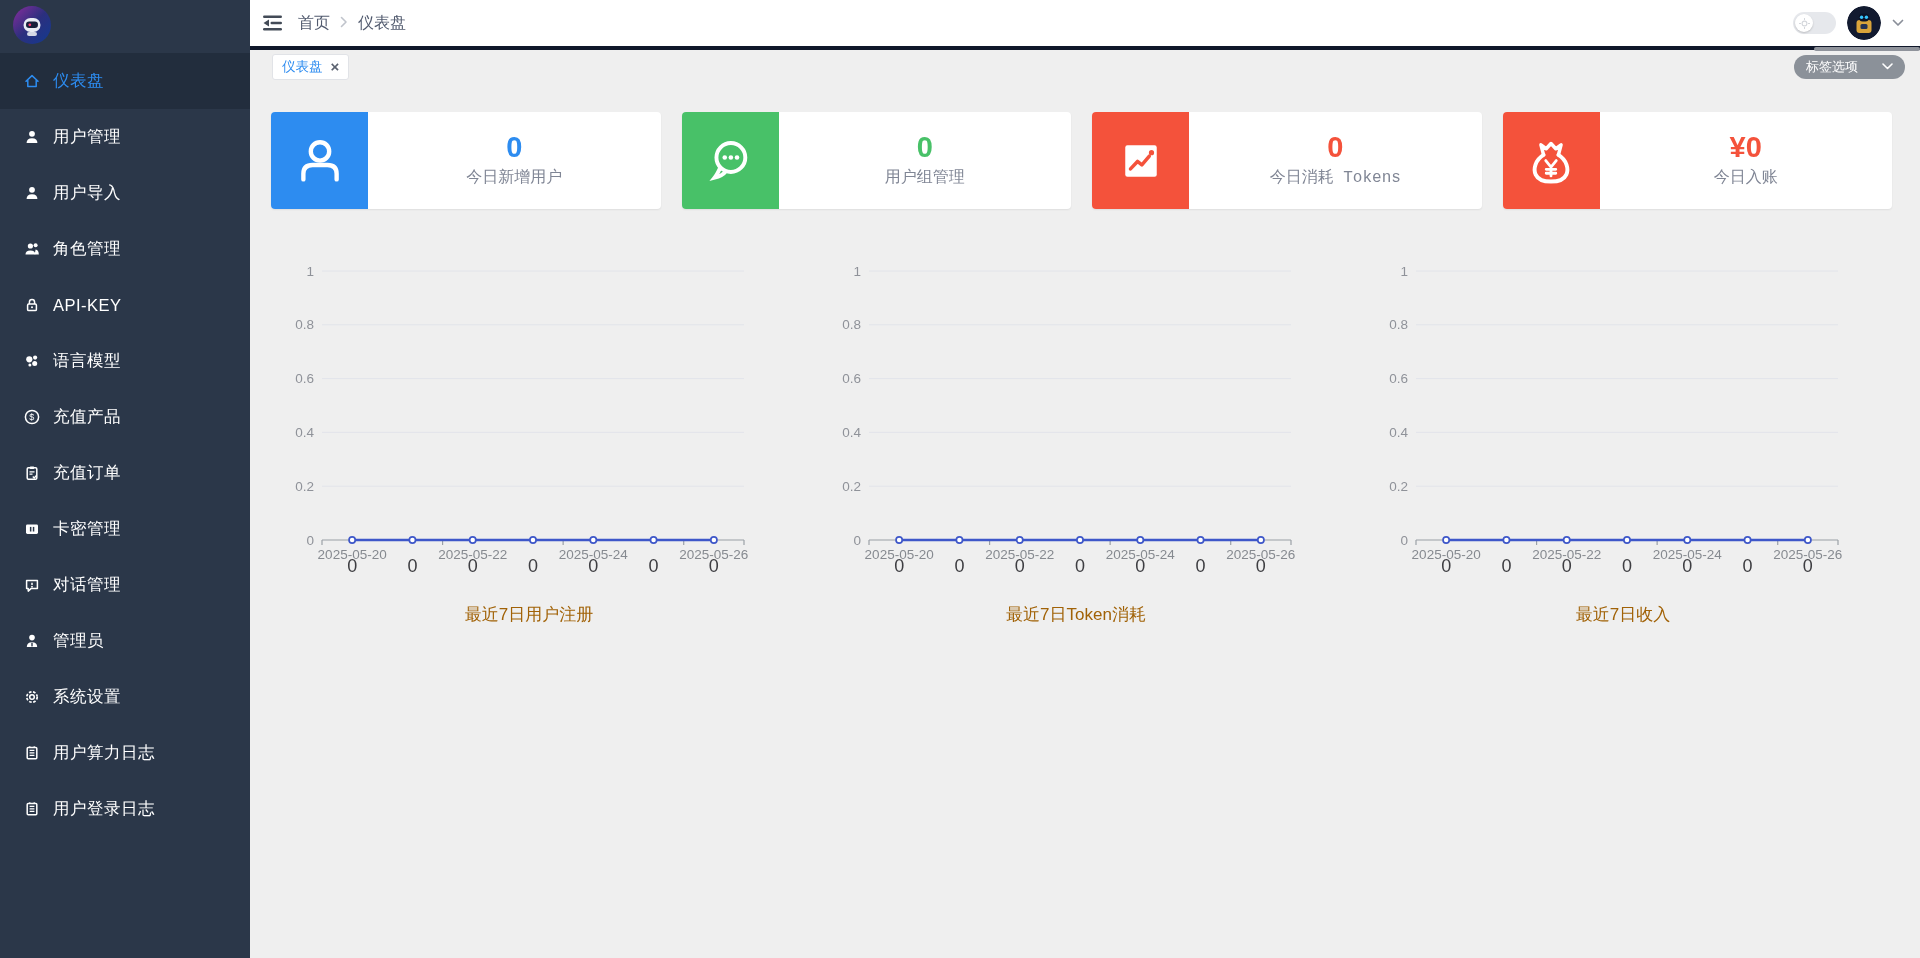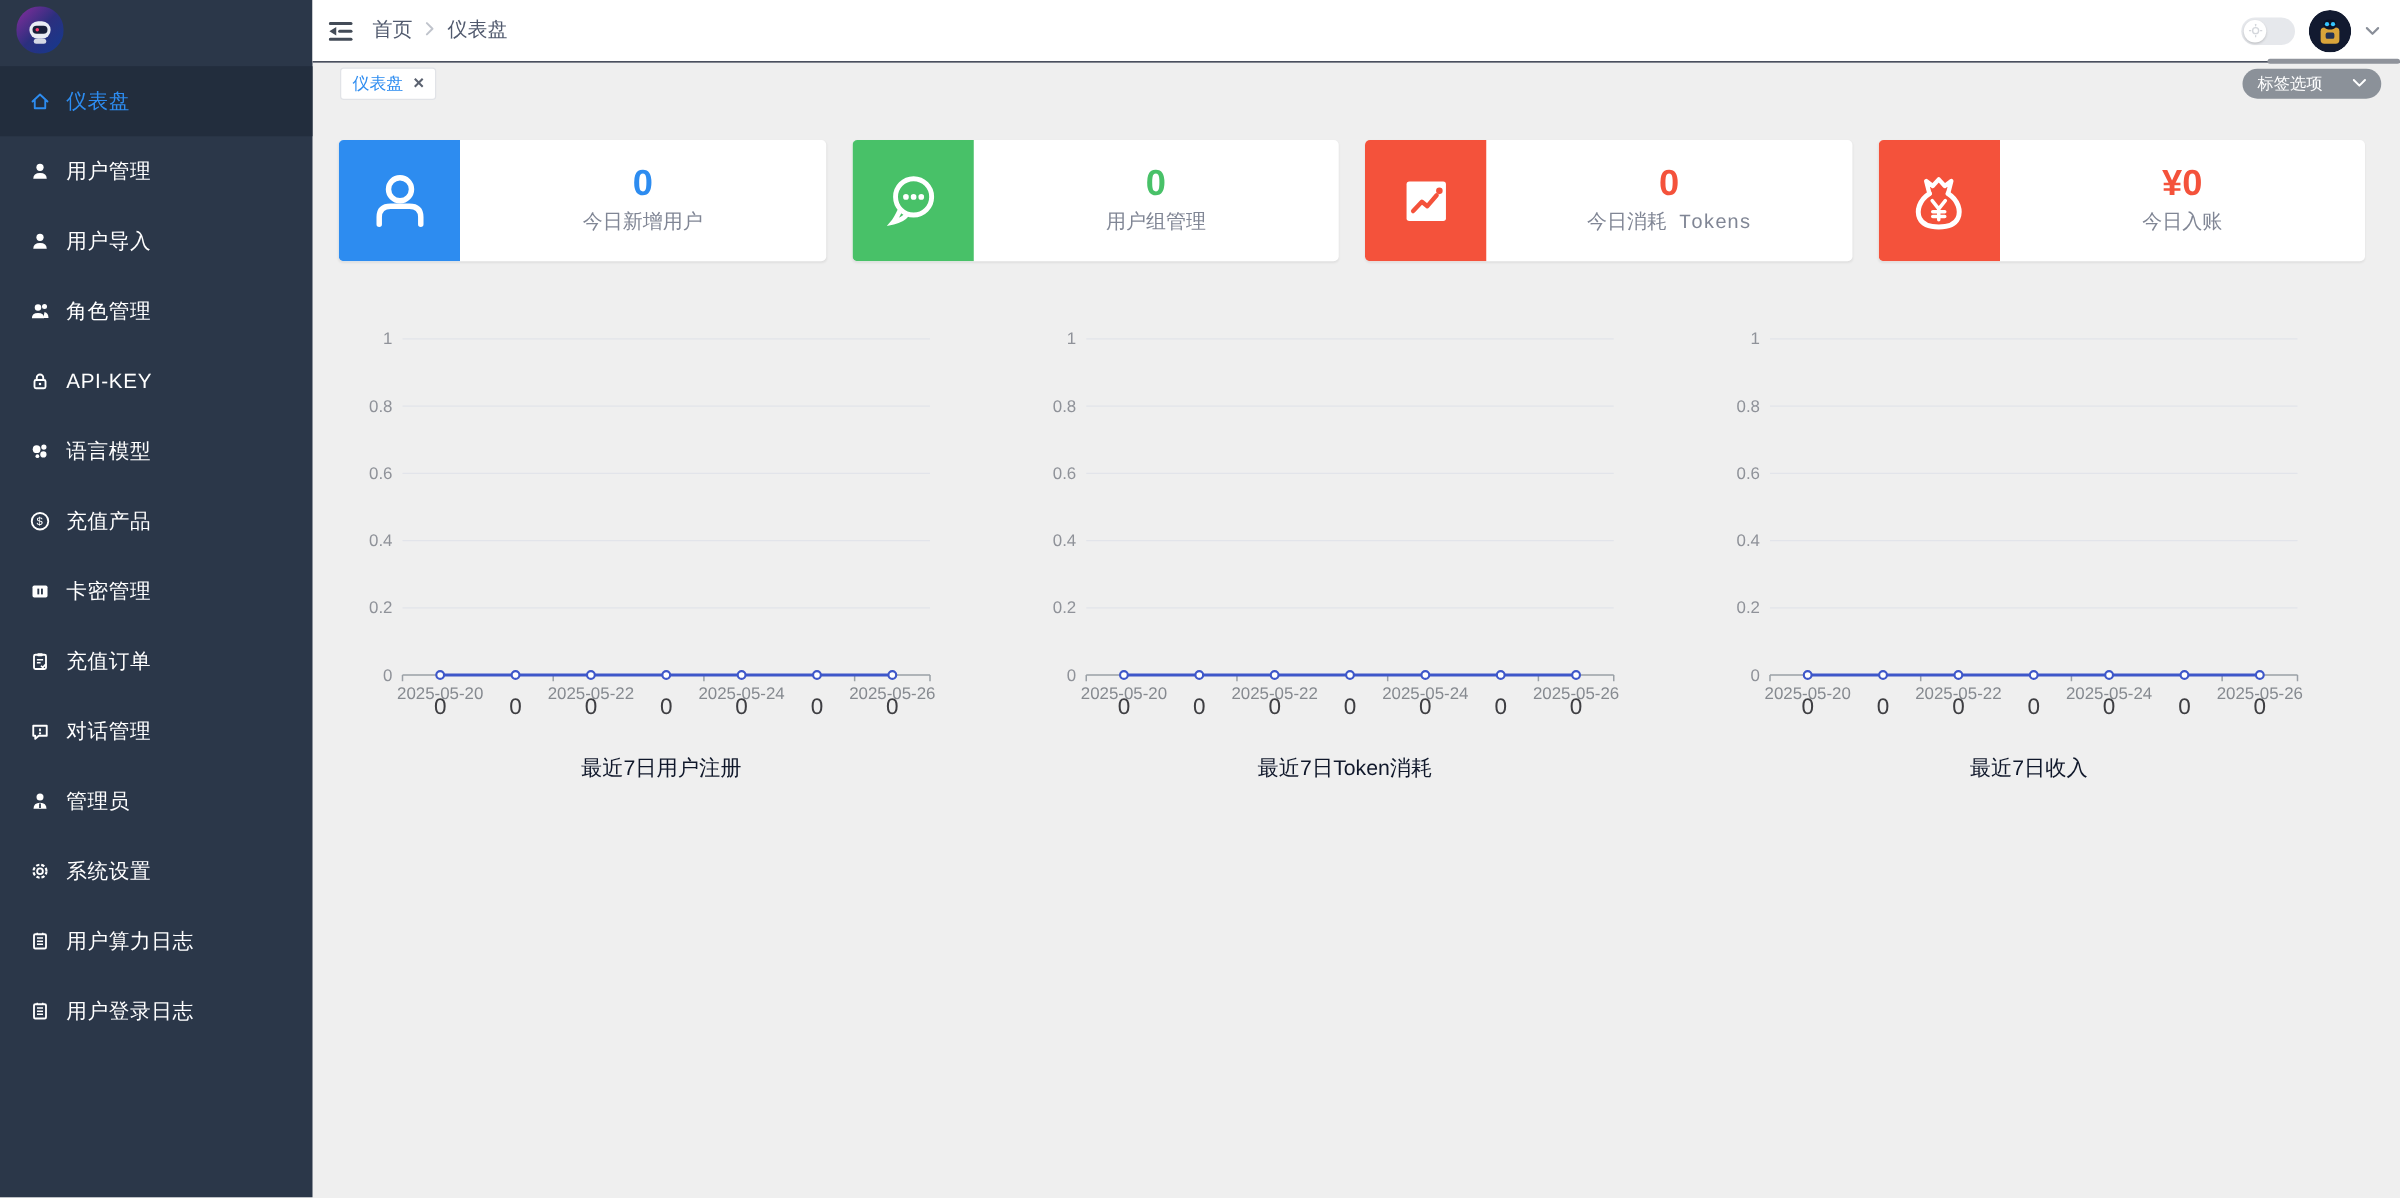--- a/index.html
+++ b/index.html
@@ -18,21 +18,21 @@
   .nav-item {
     height:56px; display:flex; align-items:center; padding-left:22px; gap:12px;
     font-size:16.5px; color:#ffffff; cursor:pointer; letter-spacing:.5px;
   }
   .nav-item.active { background:#222d3d; color:#2d8cf0; }
   .nav-icon { width:19px; height:19px; display:flex; align-items:center; justify-content:center; }
   .nav-icon svg { display:block; }
 
   
   .main { flex:1; display:flex; flex-direction:column; min-width:0; }
-  .topbar { height:50px; background:#fff; border-bottom:1px solid #0f172a;
+  .topbar { height:50px; background:#fff; border-bottom:4px solid #0f172a;
     display:flex; align-items:center; justify-content:space-between; padding:0 16px 0 13px; }
   .topbar-left { display:flex; align-items:center; gap:15px; }
   .collapse-btn { display:flex; align-items:center; cursor:pointer; }
   .breadcrumb { display:flex; align-items:center; gap:10px; font-size:16px; color:#515a6e; }
   .bc-link { cursor:pointer; }
   .topbar-right { display:flex; align-items:center; gap:11px; }
   .toggle { width:43px; height:22px; border-radius:11px; background:#e6e8ec; position:relative; cursor:pointer; }
   .knob { width:18px; height:18px; border-radius:50%; background:#fff; position:absolute; left:2px; top:2px;
     box-shadow:0 1px 2px rgba(0,0,0,.18); display:flex; align-items:center; justify-content:center; }
   .avatar { width:34px; height:34px; border-radius:50%; overflow:hidden; cursor:pointer; flex-shrink:0; }
@@ -57,21 +57,21 @@
   .stat-card { flex:1; height:97px; background:#fff; border-radius:4px;
     box-shadow:0 1px 2px rgba(0,0,0,.07); display:flex; overflow:hidden; }
   .stat-icon { width:97px; flex-shrink:0; display:flex; align-items:center; justify-content:center; }
   .stat-body { flex:1; display:flex; flex-direction:column; align-items:center; justify-content:center; gap:5px; }
   .stat-value { font-size:29px; font-weight:bold; line-height:1; }
   .stat-label { font-size:16px; color:#808695;font-family:Liberation Mono, monospace; }
 
   .charts-row { display:flex; justify-content:space-between; margin:48px 62px 0 44px; }
   .chart-block { width:470px; }
   .chart-svg { display:block; font-family:inherit; }
-  .chart-title { text-align:center; font-size:17px; color:#0f172a; margin-top:14px; }
+  .chart-title { text-align:center; font-size:17px; color:#a16207; margin-top:14px; }
 </style>
 </head>
 <body>
 
 <div class="app">
 
   <aside class="sidebar">
     <div class="logo-area">
       <span>
         <svg width="38" height="38" viewBox="0 0 38 38">
@@ -154,37 +154,37 @@
           <svg width="18" height="18" viewBox="0 0 18 18">
               <circle cx="9" cy="9" r="6.6" fill="none" stroke="currentColor" stroke-width="1.5"></circle>
               <text x="9" y="12.2" font-size="9" text-anchor="middle" fill="currentColor" font-family="inherit">$</text>
             </svg>
         </span>
         <span class="nav-label">充值产品</span>
       </div>
       <div class="nav-item">
         <span class="nav-icon">
           <svg width="18" height="18" viewBox="0 0 18 18">
-              <rect x="3" y="4.4" width="12" height="9.6" rx="1.4" fill="currentColor"></rect>
-              <rect x="6.9" y="6.9" width="1.5" height="4.6" fill="#2b3749"></rect>
-              <rect x="9.8" y="6.9" width="1.5" height="4.6" fill="#2b3749"></rect>
-            </svg>
-        </span>
-        <span class="nav-label">卡密管理</span>
-      </div>
-      <div class="nav-item">
-        <span class="nav-icon">
-          <svg width="18" height="18" viewBox="0 0 18 18">
               <rect x="4.2" y="3.8" width="9.6" height="11.4" rx="1.2" fill="none" stroke="currentColor" stroke-width="1.5"></rect>
               <rect x="6.8" y="2.6" width="4.4" height="2.4" rx="0.8" fill="currentColor"></rect>
               <path d="M6.5 7.8 H11.5 M6.5 10.2 H9.5" stroke="currentColor" stroke-width="1.2"></path>
               <path d="M9.8 12.6 l1.4 1.4 l2.5 -2.7" stroke="currentColor" stroke-width="1.4" fill="none"></path>
             </svg>
         </span>
         <span class="nav-label">充值订单</span>
+      </div>
+      <div class="nav-item">
+        <span class="nav-icon">
+          <svg width="18" height="18" viewBox="0 0 18 18">
+              <rect x="3" y="4.4" width="12" height="9.6" rx="1.4" fill="currentColor"></rect>
+              <rect x="6.9" y="6.9" width="1.5" height="4.6" fill="#2b3749"></rect>
+              <rect x="9.8" y="6.9" width="1.5" height="4.6" fill="#2b3749"></rect>
+            </svg>
+        </span>
+        <span class="nav-label">卡密管理</span>
       </div>
       <div class="nav-item">
         <span class="nav-icon">
           <svg width="18" height="18" viewBox="0 0 18 18">
               <path d="M3.6 4.6 h10.8 v8 h-6.4 l-2.8 2.5 v-2.5 h-1.6 Z" fill="none" stroke="currentColor" stroke-width="1.5" stroke-linejoin="round"></path>
               <line x1="9" y1="6.8" x2="9" y2="9" stroke="currentColor" stroke-width="1.5"></line>
               <circle cx="9" cy="10.7" r="0.9" fill="currentColor"></circle>
             </svg>
         </span>
         <span class="nav-label">对话管理</span>

